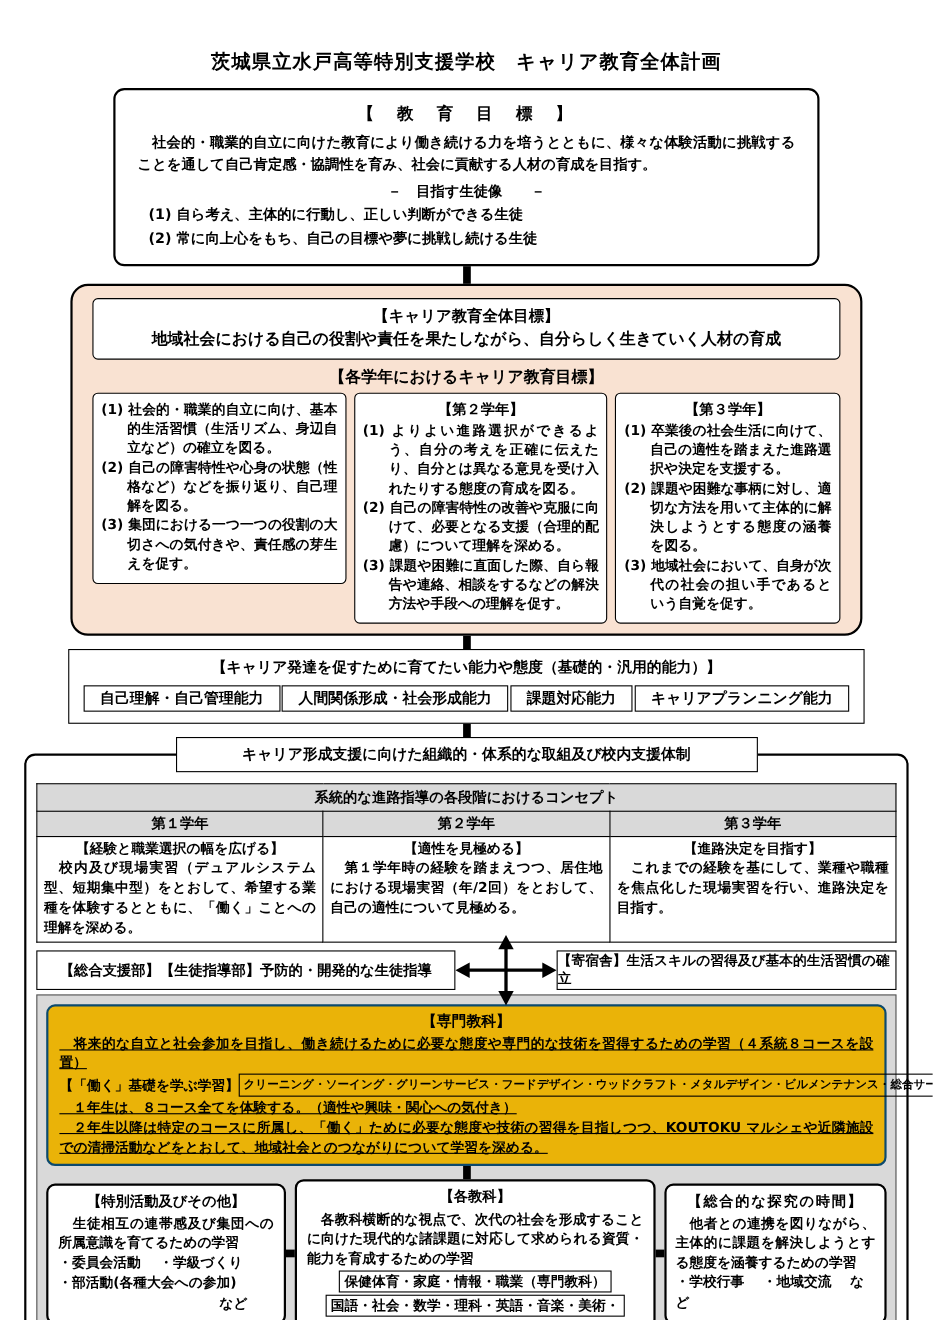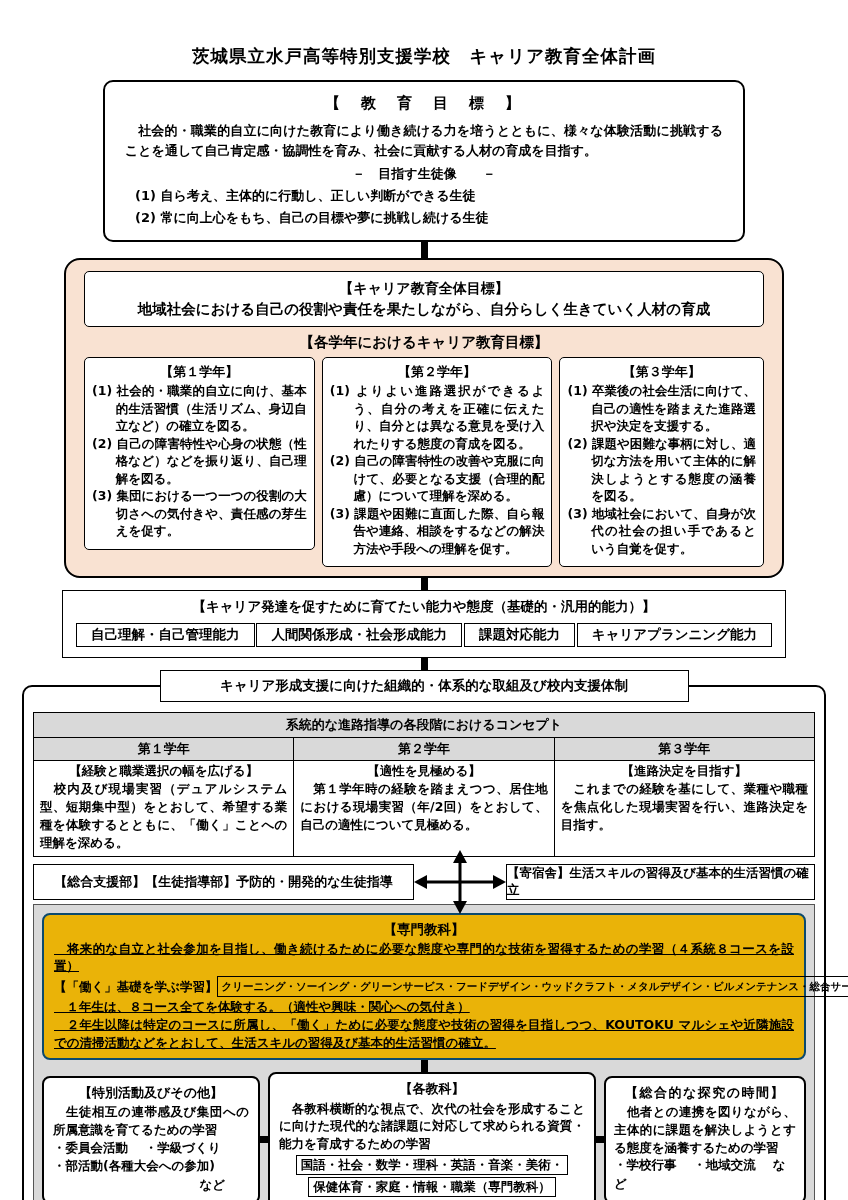--- a/index.html
+++ b/index.html
@@ -103,21 +103,20 @@
   <div class="vconn"></div>
 
   <div class="career-box">
     <div class="career-inner">
       <div class="career-inner-h">【キャリア教育全体目標】</div>
       <div class="career-inner-b">地域社会における自己の役割や責任を果たしながら、自分らしく生きていく人材の育成</div>
     </div>
     <div class="grade-goals-heading">【各学年におけるキャリア教育目標】</div>
     <div class="grades-row">
       <div class="grade-box g1">
-        <div class="grade-h">【第１学年】</div>
         <div class="grade-item">(1) 社会的・職業的自立に向け、基本的生活習慣（生活リズム、身辺自立など）の確立を図る。</div>
         <div class="grade-item">(2) 自己の障害特性や心身の状態（性格など）などを振り返り、自己理解を図る。</div>
         <div class="grade-item">(3) 集団における一つ一つの役割の大切さへの気付きや、責任感の芽生えを促す。</div>
       </div>
       <div class="grade-box g2">
         <div class="grade-h">【第２学年】</div>
         <div class="grade-item">(1) よりよい進路選択ができるよう、自分の考えを正確に伝えたり、自分とは異なる意見を受け入れたりする態度の育成を図る。</div>
         <div class="grade-item">(2) 自己の障害特性の改善や克服に向けて、必要となる支援（合理的配慮）について理解を深める。</div>
         <div class="grade-item">(3) 課題や困難に直面した際、自ら報告や連絡、相談をするなどの解決方法や手段への理解を促す。</div>
       </div>
@@ -193,39 +192,39 @@
     <div class="gray-area">
 
       <div class="senmon-box">
         <div class="senmon-h">【専門教科】</div>
         <div class="senmon-line">　将来的な自立と社会参加を目指し、働き続けるために必要な態度や専門的な技術を習得するための学習（４系統８コースを設置）</div>
         <div class="senmon-course-row">
           <span class="senmon-course-label">【「働く」基礎を学ぶ学習】</span>
           <span class="senmon-courses">クリーニング・ソーイング・グリーンサービス・フードデザイン・ウッドクラフト・メタルデザイン・ビルメンテナンス・総合サービス</span>
         </div>
         <div class="senmon-line">　１年生は、８コース全てを体験する。（適性や興味・関心への気付き）</div>
-        <div class="senmon-line">　２年生以降は特定のコースに所属し、「働く」ために必要な態度や技術の習得を目指しつつ、KOUTOKU マルシェや近隣施設での清掃活動などをとおして、生活スキルの習得及び基本的生活習慣の確立。</div>
+        <div class="senmon-line">　２年生以降は特定のコースに所属し、「働く」ために必要な態度や技術の習得を目指しつつ、KOUTOKU マルシェや近隣施設での清掃活動などをとおして、地域社会とのつながりについて学習を深める。</div>
       </div>
 
       <div class="vconn2"></div>
 
       <div class="three-row">
         <div class="sp-box box-tokubetsu">
           <div class="sp-h">【特別活動及びその他】</div>
           <div class="sp-b">　生徒相互の連帯感及び集団への所属意識を育てるための学習</div>
           <div class="sp-line">・委員会活動　 ・学級づくり</div>
           <div class="sp-line">・部活動(各種大会への参加)</div>
           <div class="sp-etc">など</div>
         </div>
         <div class="hconn"></div>
         <div class="sp-box box-kakyoka">
           <div class="sp-h">【各教科】</div>
           <div class="sp-b">　各教科横断的な視点で、次代の社会を形成することに向けた現代的な諸課題に対応して求められる資質・能力を育成するための学習</div>
+          <div class="subj-line">保健体育・家庭・情報・職業（専門教科）</div>
           <div class="subj-line">国語・社会・数学・理科・英語・音楽・美術・</div>
-          <div class="subj-line">保健体育・家庭・情報・職業（専門教科）</div>
         </div>
         <div class="hconn"></div>
         <div class="sp-box box-tankyu">
           <div class="sp-h spaced">【総合的な探究の時間】</div>
           <div class="sp-b">　他者との連携を図りながら、主体的に課題を解決しようとする態度を涵養するための学習</div>
           <div class="sp-line">・学校行事　 ・地域交流　 など</div>
         </div>
       </div>
 
     </div>

